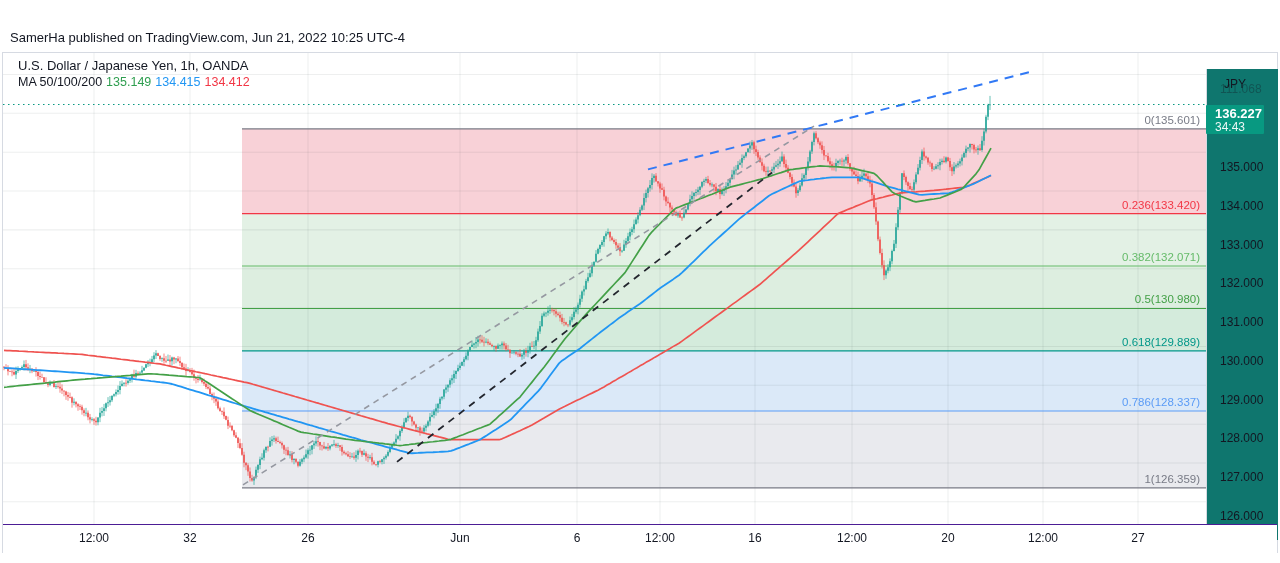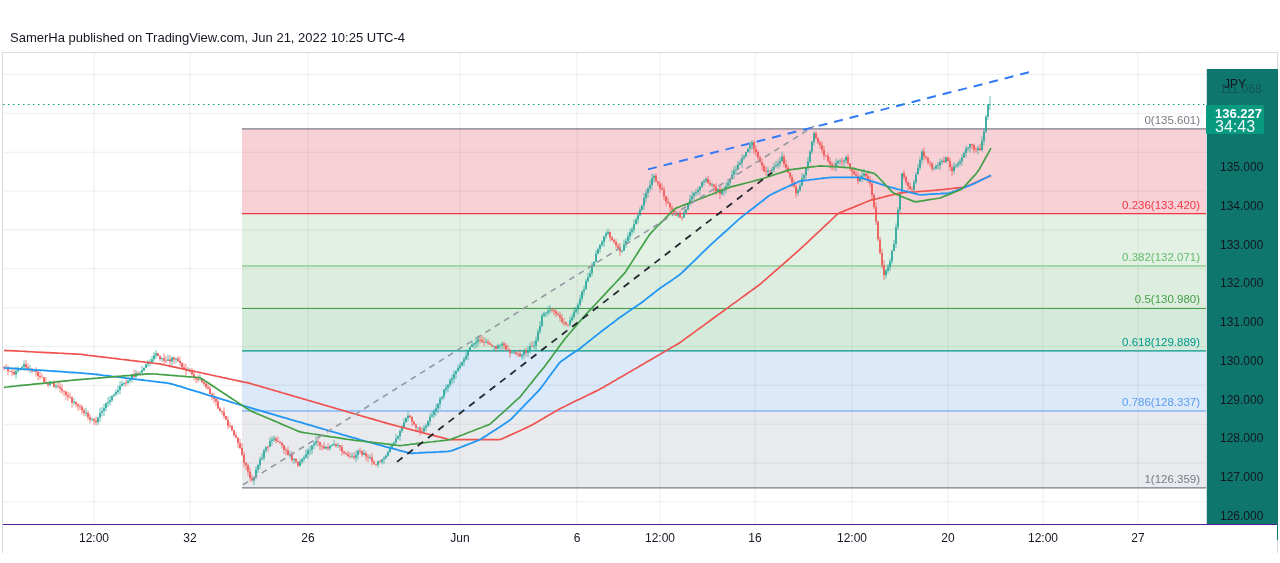--- a/index.html
+++ b/index.html
@@ -10,21 +10,21 @@
   .legend{position:absolute;left:15px;top:5px;pointer-events:none;}
   .legend .sym{font-size:13px;color:#131722;white-space:nowrap;}
   .legend .ma-row{font-size:12.5px;margin-top:2px;color:#131722;white-space:nowrap;}
   .legend .ma-row span{margin-right:4px;}
   .price-axis{position:absolute;left:1203px;top:16px;width:71px;height:471px;background:#0f766e;border-left:1px solid #d6dae2;}
   .price-axis .cur{position:absolute;left:17px;top:8px;font-size:12px;color:#131722;}
   .ptick{position:absolute;left:13px;font-size:12px;color:#131722;white-space:nowrap;}
   .ptick.faded{opacity:0.35;}
   .badge{position:absolute;left:-1px;top:42px;width:58px;height:29px;border-radius:1px;text-align:left;padding-left:9px;box-sizing:border-box;}
   .badge .bp{font-size:13px;font-weight:bold;color:#fff;line-height:15px;margin-top:1px;}
-  .badge .bc{font-size:16px;color:rgba(255,255,255,.92);line-height:12px;}
+  .badge .bc{font-size:12px;color:rgba(255,255,255,.92);line-height:12px;}
   .time-axis{position:absolute;left:0;top:471px;width:1274px;height:28px;border-top:1px solid #4c1d95;background:#fff;}
   .ttick{position:absolute;top:6px;font-size:12px;color:#131722;transform:translateX(-50%);white-space:nowrap;}
   .ttick.bold{font-weight:400;}
   .footer{position:absolute;left:12px;top:538px;display:flex;align-items:center;gap:7px;}
   .footer .word{font-size:19px;color:#4c1d95;letter-spacing:.1px;}
 </style>
 </head>
 <body>
 
 <div class="stage">
@@ -83,20 +83,26 @@
         <line x1="3" y1="79.4" x2="1207" y2="79.4" stroke="#089981" stroke-width="1.2" stroke-dasharray="1.5 3.5"></line>
         <text x="1200" y="98.7" text-anchor="end" font-size="11.5" fill="#787b86">0(135.601)</text>
         <text x="1200" y="183.3" text-anchor="end" font-size="11.5" fill="#f23645">0.236(133.420)</text>
         <text x="1200" y="235.6" text-anchor="end" font-size="11.5" fill="#66bb6a">0.382(132.071)</text>
         <text x="1200" y="277.9" text-anchor="end" font-size="11.5" fill="#43a047">0.5(130.980)</text>
         <text x="1200" y="320.2" text-anchor="end" font-size="11.5" fill="#009688">0.618(129.889)</text>
         <text x="1200" y="380.3" text-anchor="end" font-size="11.5" fill="#5b9cf6">0.786(128.337)</text>
         <text x="1200" y="457.0" text-anchor="end" font-size="11.5" fill="#787b86">1(126.359)</text>
       </svg>
 
+    <div class="legend">
+      <div class="sym" style="pointer-events:auto;">U.S. Dollar / Japanese Yen, 1h, OANDA</div>
+      <div class="ma-row" style="pointer-events:auto;">
+        <span>MA 50/100/200</span><span id="ma-values"><span style="color:#2e9e4f">135.149</span><span style="color:#2196f3">134.415</span><span style="color:#f23645">134.412</span></span>
+      </div>
+    </div>
 
     <div class="price-axis">
       <div class="cur">JPY</div>
       <div id="price-ticks">
           <div class="ptick faded" style="top:13px">111.068</div>
           <div class="ptick" style="top:91px">135.000</div>
           <div class="ptick" style="top:130px">134.000</div>
           <div class="ptick" style="top:169px">133.000</div>
           <div class="ptick" style="top:207px">132.000</div>
           <div class="ptick" style="top:246px">131.000</div>

